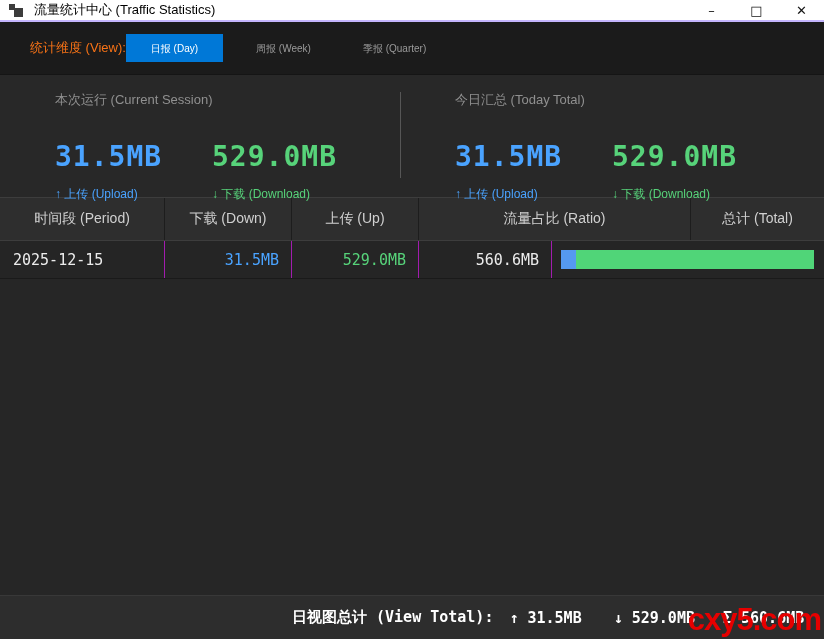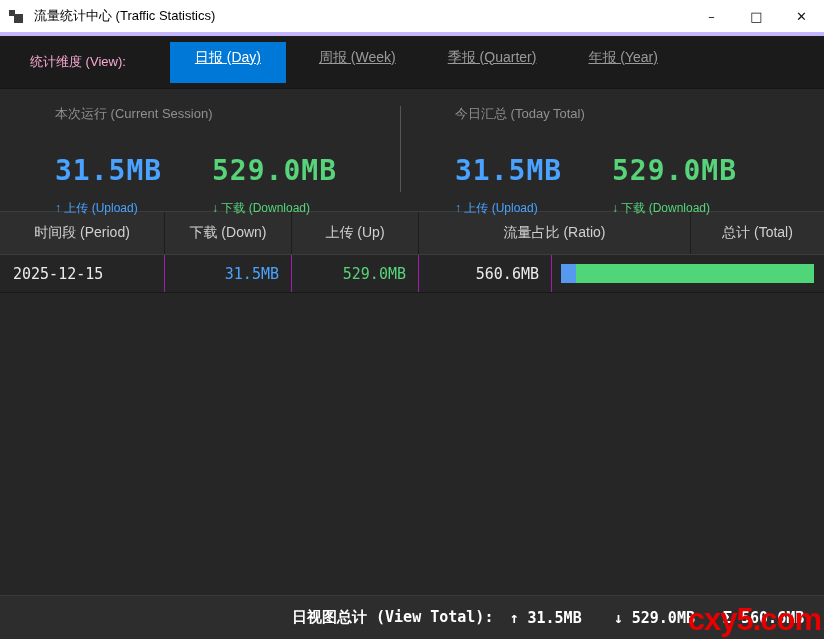--- a/index.html
+++ b/index.html
@@ -6,45 +6,45 @@
   html,body { width: 824px; height: 639px; }
   body {
     font-family: "Liberation Sans", sans-serif;
     background: #262626;
     overflow: hidden;
   }
   .window { position: relative; width: 824px; height: 639px; background: #262626; }
 
   
   .titlebar {
-    height: 36px; background: #ffffff;
+    height: 22px; background: #ffffff;
     display: flex; align-items: center;
-    border-bottom: 4px solid #c4b5fd;
+    border-bottom: 2px solid #c4b5fd;
   }
   .app-icon { position: relative; width: 16px; height: 16px; margin-left: 9px; }
   .app-icon .sq-small { position: absolute; left: 0; top: 2px; width: 6px; height: 6px; background: #3c3c3c; }
   .app-icon .sq-large { position: absolute; left: 5px; top: 6px; width: 9px; height: 9px; background: #3c3c3c; }
   .title-text { margin-left: 9px; font-size: 13px; color: #000; }
   .win-controls { margin-left: auto; display: flex; height: 30px; }
   .win-btn {
     width: 45px; height: 30px; display: flex; align-items: center; justify-content: center;
     font-size: 13px; color: #111; cursor: default; font-family: "DejaVu Sans", sans-serif;
   }
 
   
   .viewbar {
     height: 53px; background: #1b1b1b;
     display: flex; align-items: center;
     padding-left: 30px;
     border-bottom: 1px solid #151515;
   }
-  .viewbar-label { color: #f9a8d4; font-size: 13px; margin-right: 44px; }
+  .viewbar-label { color: #f97316; font-size: 13px; }
   .tab {
-    height: 41px; line-height: 30px; padding: 0 19px;
-    color: #9a9a9a; font-size: 14px; margin-right: 14px; white-space: nowrap; text-decoration: underline;
+    height: 28px; line-height: 30px; padding: 0 19px;
+    color: #9a9a9a; font-size: 10px; margin-right: 14px; white-space: nowrap;
   }
   .tab.active { background: #0078d7; color: #ffffff; padding: 0 25px; }
 
   
   .stats { height: 122px; background: #282828; display: flex; position: relative; }
   .stat-group { padding-top: 16px; }
   .stat-group.left  { width: 412px; padding-left: 55px; }
   .stat-group.right { width: 412px; padding-left: 43px; }
   .stat-title { color: #909090; font-size: 13px; margin-bottom: 31px; }
   .stat-row { display: flex; }
@@ -123,21 +123,20 @@
       <div class="win-btn">□</div>
       <div class="win-btn">✕</div>
     </div>
   </div>
 
   <div class="viewbar">
     <span class="viewbar-label">统计维度 (View):</span>
     <div class="tab active">日报 (Day)</div>
     <div class="tab">周报 (Week)</div>
     <div class="tab">季报 (Quarter)</div>
-    <div class="tab">年报 (Year)</div>
   </div>
 
   <div class="stats">
     <div class="stat-group left">
       <div class="stat-title">本次运行 (Current Session)</div>
       <div class="stat-row">
         <div class="stat-block">
           <div class="stat-value up">31.5MB</div>
           <div class="stat-label up">↑ 上传 (Upload)</div>
         </div>

